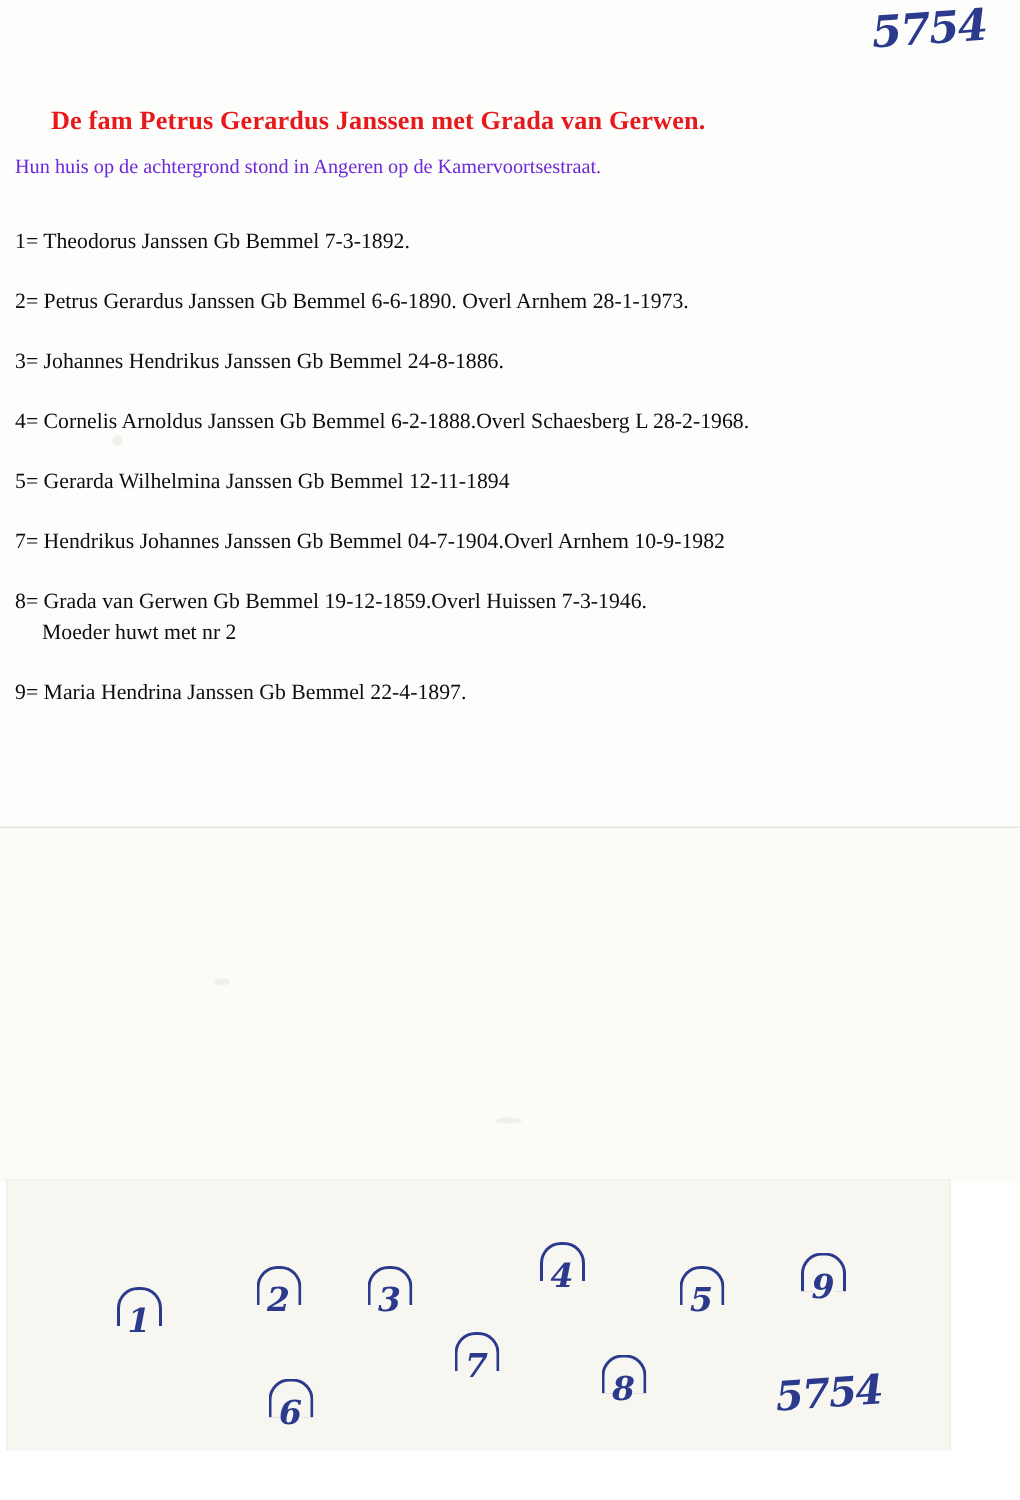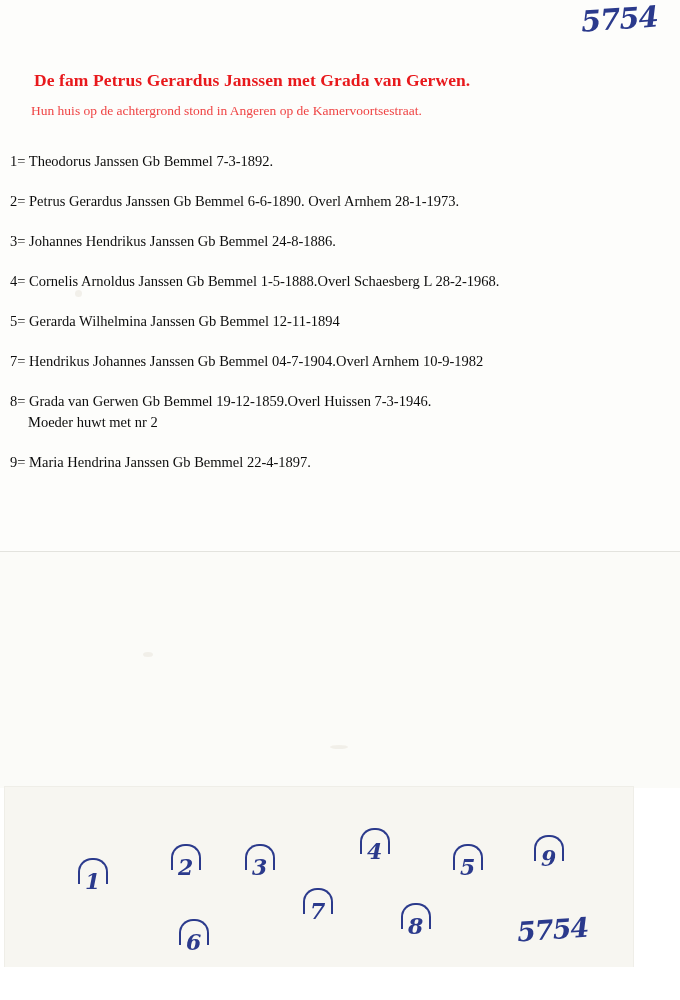--- a/index.html
+++ b/index.html
@@ -77,24 +77,24 @@
     top: 70px;
     font-size: 17.5px;
     font-weight: bold;
     color: #e8191c;
     letter-spacing: 0.1px;
     white-space: nowrap;
     margin-left: 20px;
   }
   .subtitle {
     position: absolute;
-    left: 31px;
+    left: 10px;
     top: 103px;
     font-size: 13.5px;
-    color: #ef4444;
+    color: #6d28d9;
     white-space: nowrap;
   }
 
   .entries {
     position: absolute;
     left: 10px;
     top: 152px;
     width: 650px;
   }
   .entry {
@@ -160,21 +160,21 @@
   <div class="entry">
     <span>1= Theodorus Janssen  Gb Bemmel 7-3-1892.</span>
   </div>
   <div class="entry">
     <span>2= Petrus Gerardus Janssen Gb Bemmel 6-6-1890. Overl Arnhem 28-1-1973.</span>
   </div>
   <div class="entry">
     <span>3= Johannes Hendrikus Janssen Gb Bemmel 24-8-1886.</span>
   </div>
   <div class="entry">
-    <span>4= Cornelis Arnoldus Janssen Gb Bemmel 1-5-1888.Overl Schaesberg L 28-2-1968.</span>
+    <span>4= Cornelis Arnoldus Janssen Gb Bemmel 6-2-1888.Overl Schaesberg L 28-2-1968.</span>
   </div>
   <div class="entry">
     <span>5= Gerarda Wilhelmina Janssen Gb Bemmel 12-11-1894</span>
   </div>
   <div class="entry">
     <span>7= Hendrikus Johannes Janssen Gb Bemmel 04-7-1904.Overl Arnhem 10-9-1982</span>
   </div>
   <div class="entry">
     <span>8= Grada van Gerwen Gb Bemmel 19-12-1859.Overl Huissen 7-3-1946.</span>
     <span class="sub">Moeder huwt met nr 2</span>

